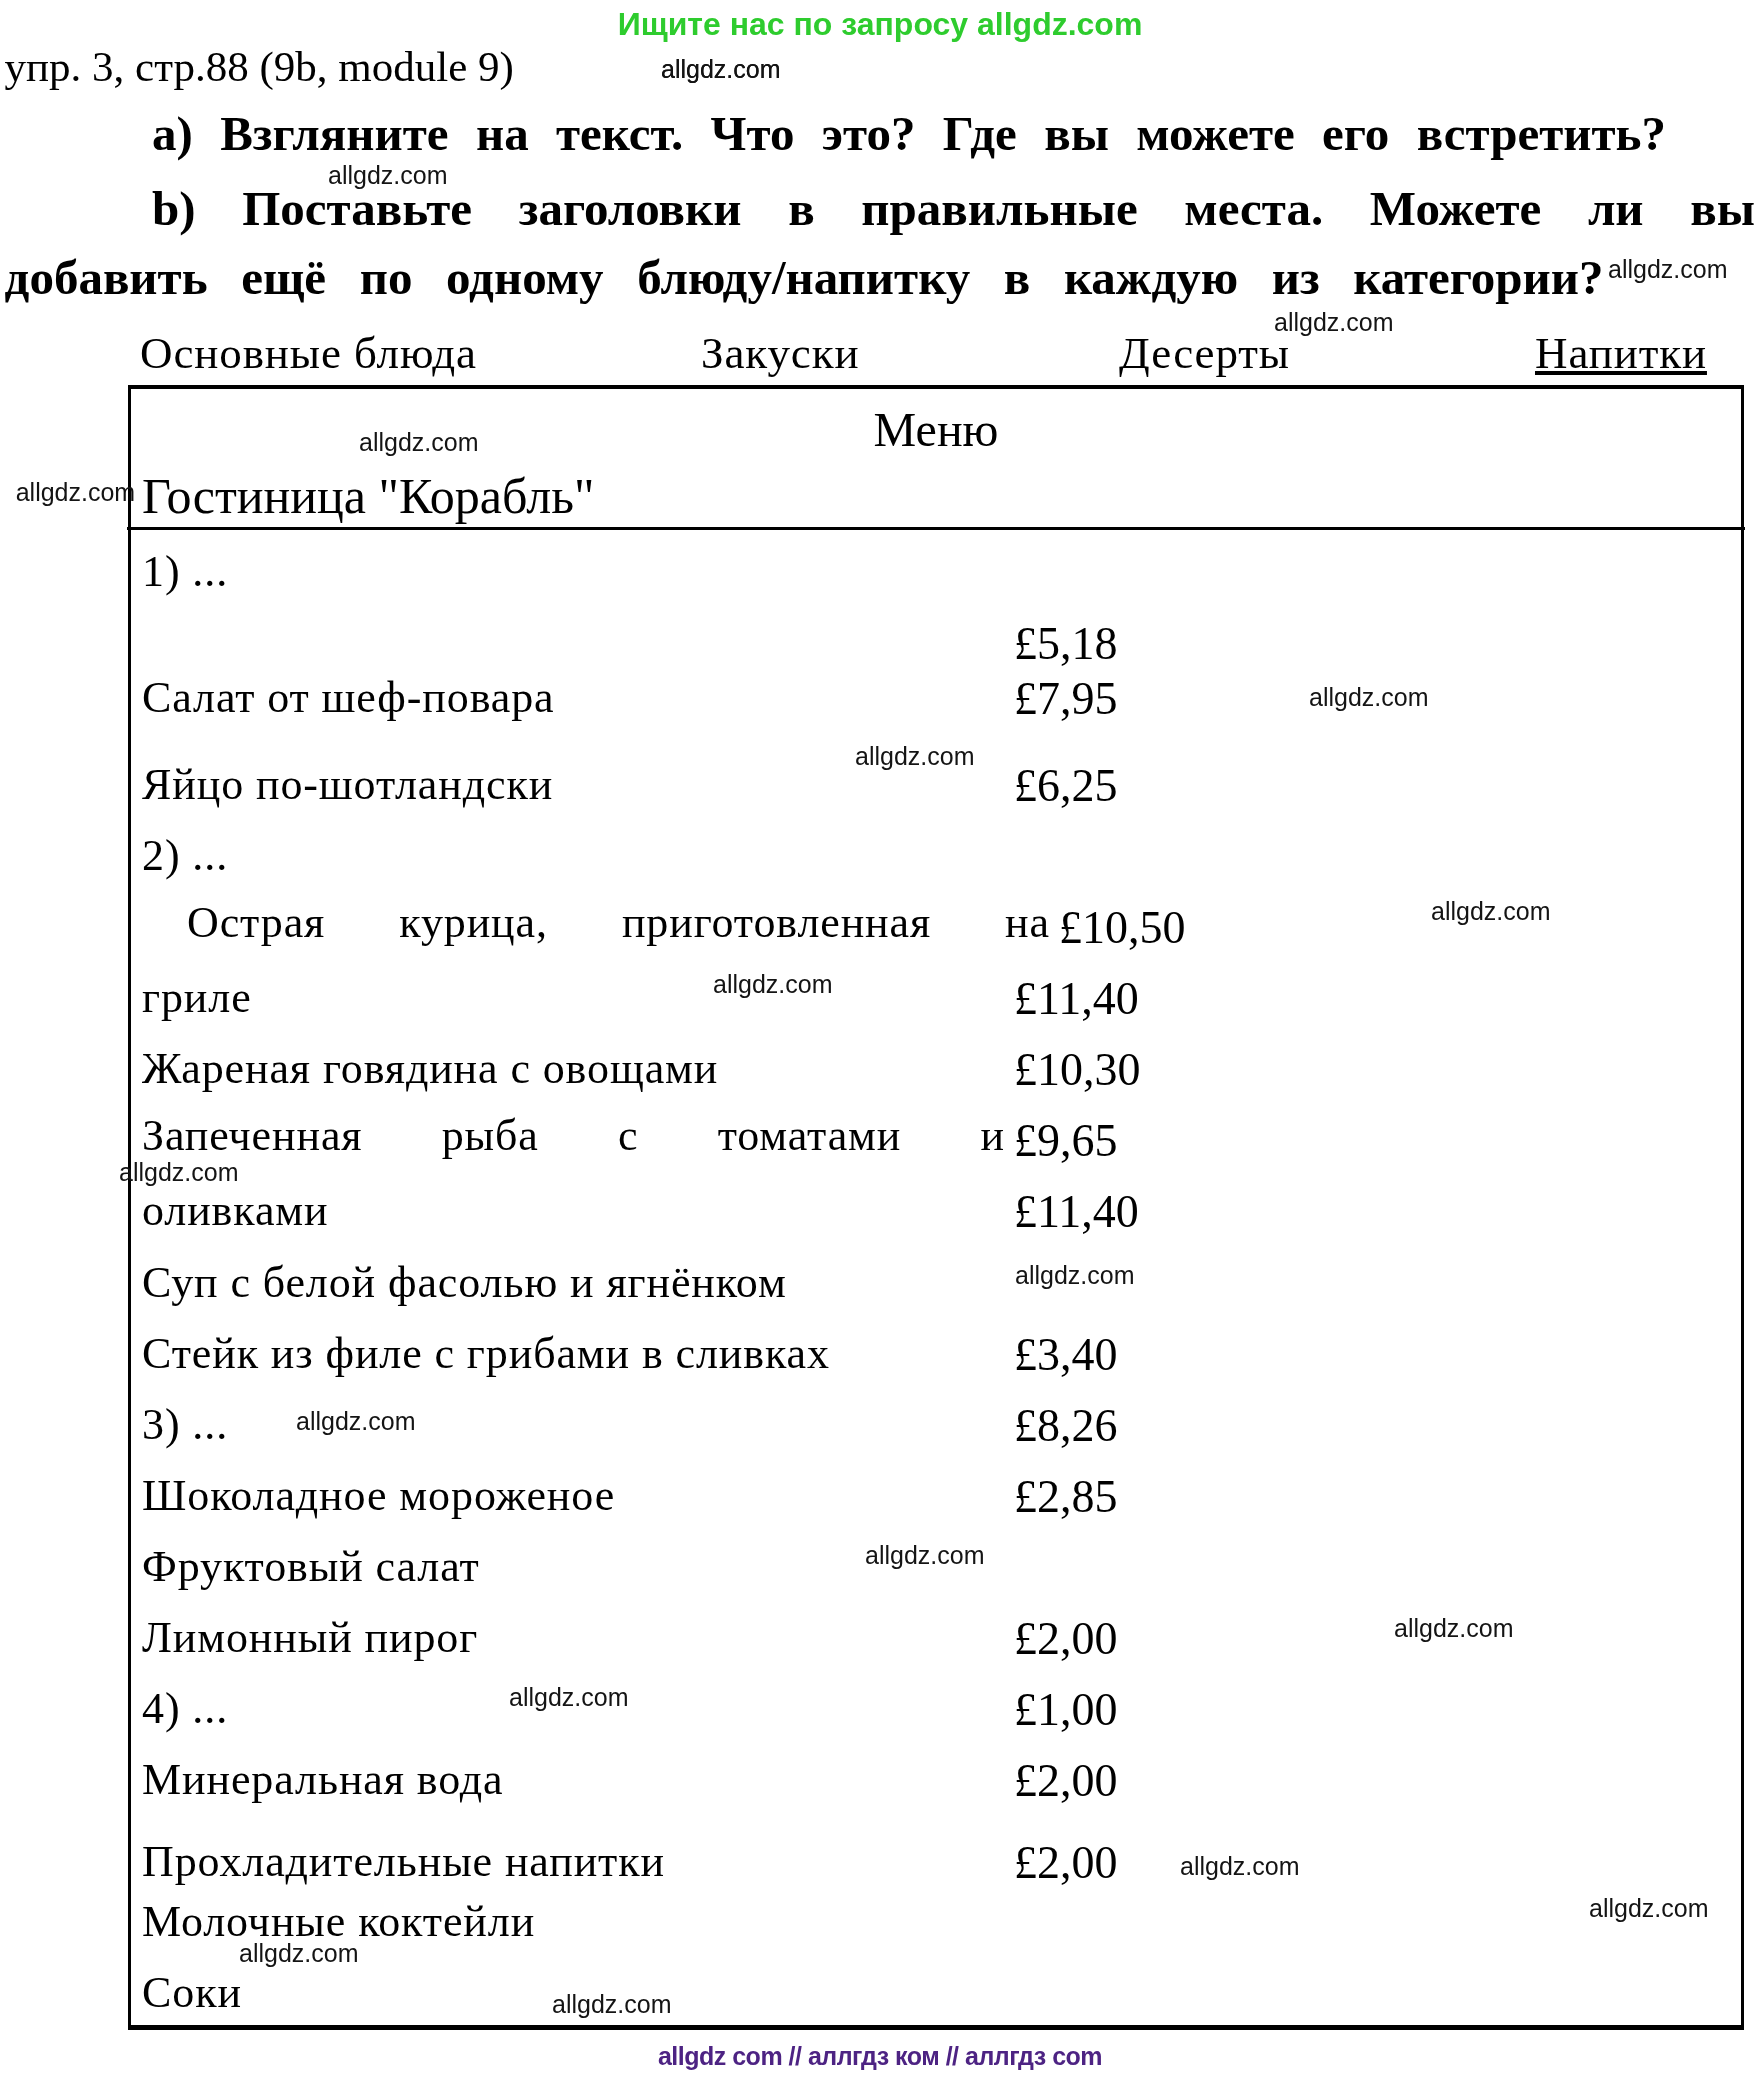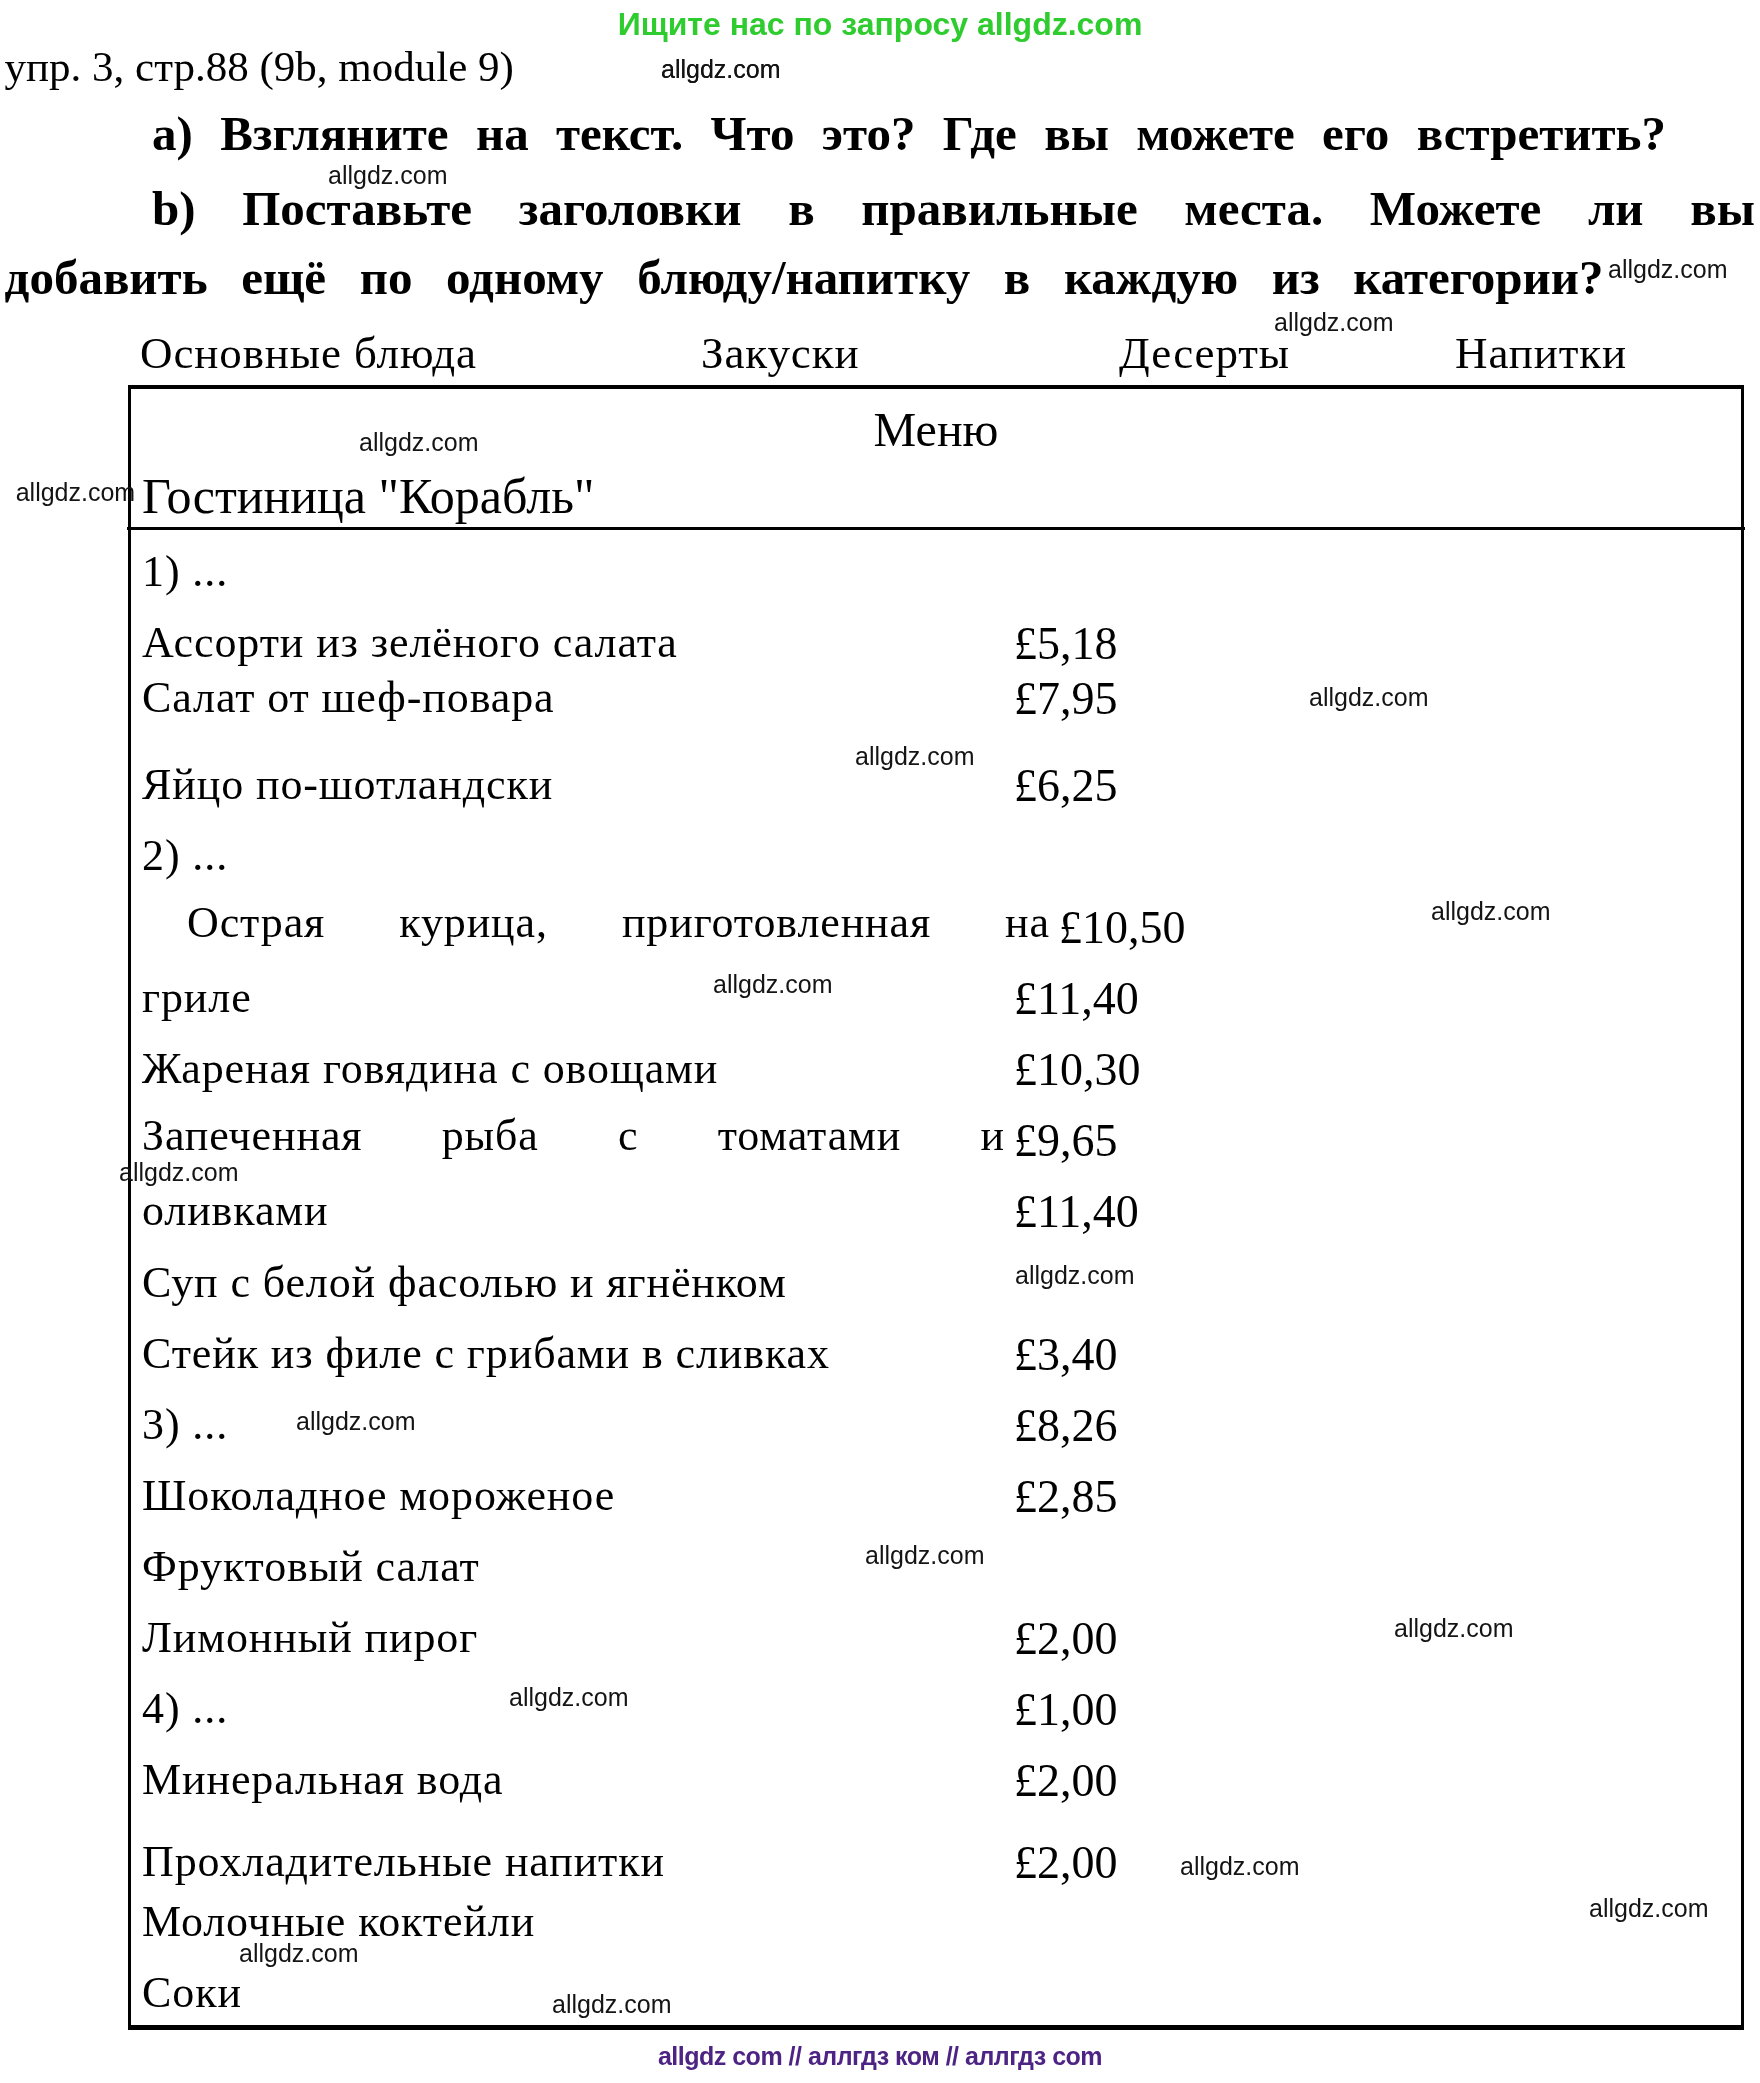--- a/index.html
+++ b/index.html
@@ -100,33 +100,32 @@
 <span class="abs wm-after-ref sans" style="left:661px;top:55px;">allgdz.com</span>
 
 <div class="abs task task-a">a) Взгляните на текст. Что это? Где вы можете его встретить?</div>
 <div class="abs task task-b1">b) Поставьте заголовки в правильные места. Можете ли вы</div>
 <div class="abs task task-b2">добавить ещё по одному блюду/напитку в каждую из категории?</div>
 
 <div id="category-headings">
     <div class="abs cat-heading" style="left: 140px;">Основные блюда</div>
     <div class="abs cat-heading" style="left: 701px;">Закуски</div>
     <div class="abs cat-heading" style="left: 1119px;">Десерты</div>
-    <div class="abs cat-heading" style="left: 1455px;">Напитки</div>
+    <div class="abs cat-heading" style="left: 1535px; text-decoration: underline;">Напитки</div>
   </div>
 
 <div class="menu-box">
   <div class="menu-title">Меню</div>
   <div class="hotel-name">Гостиница "Корабль"</div>
   <div class="menu-divider"></div>
   <div id="menu-rows">
       <div class="menu-row" style="top: 157px;">
         <span class="item-label">1) ...</span>
       </div>
       <div class="menu-row" style="top: 228px;">
-        <span class="item-label">Ассорти из зелёного салата</span>
         <span class="price">£5,18</span>
       </div>
       <div class="menu-row" style="top: 283px;">
         <span class="item-label">Салат от шеф-повара</span>
         <span class="price">£7,95</span>
       </div>
       <div class="menu-row" style="top: 370px;">
         <span class="item-label">Яйцо по-шотландски</span>
         <span class="price">£6,25</span>
       </div>

